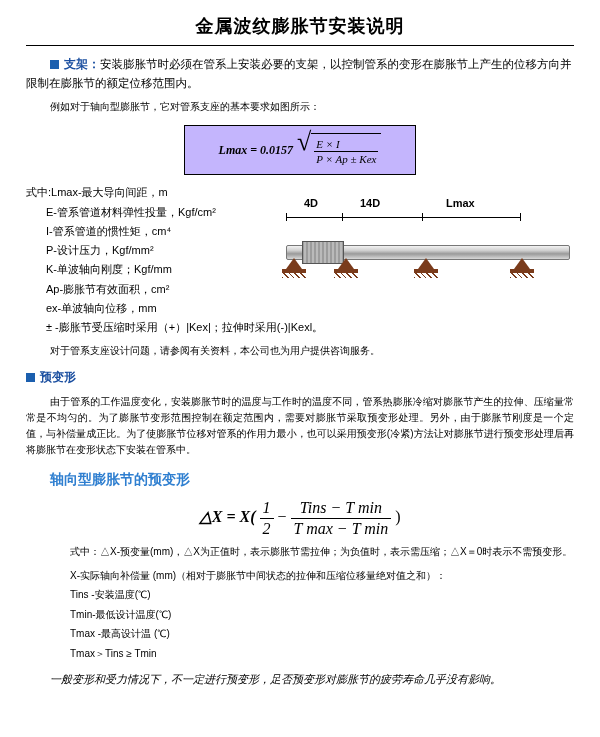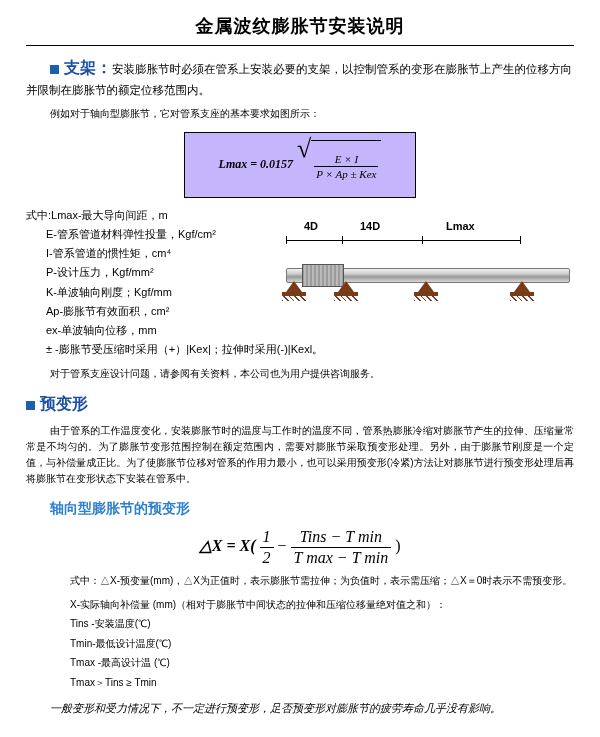--- a/index.html
+++ b/index.html
@@ -35,21 +35,21 @@
     line-height: 1.62;
     text-align: justify;
     margin: 6px 0;
   }
   .indent {
     text-indent: 24px;
   }
   .blue-head {
     color: #1b4fa0;
     font-weight: bold;
-    font-size: 16px;
+    font-size: 12px;
     display: inline;
   }
   .sq {
     display: inline-block;
     width: 9px;
     height: 9px;
     background: #1b5fae;
     margin-right: 5px;
     vertical-align: -1px;
   }
@@ -90,23 +90,22 @@
     font-style: italic;
     font-size: 11px;
   }
   .radical .sign {
     font-size: 26px;
     line-height: 22px;
     font-style: normal;
   }
   .frac {
     display: inline-block;
-    text-align: center;
     border-top: 1px solid #000;
-    padding: 12px 3px;
+    padding: 4px 3px;
     margin-top: 2px;
   }
   .frac .num {
     display: block;
     border-bottom: 1px solid #000;
     padding: 0 2px 1px 2px;
     border-top: none;
   }
   .frac .den {
     display: block;

